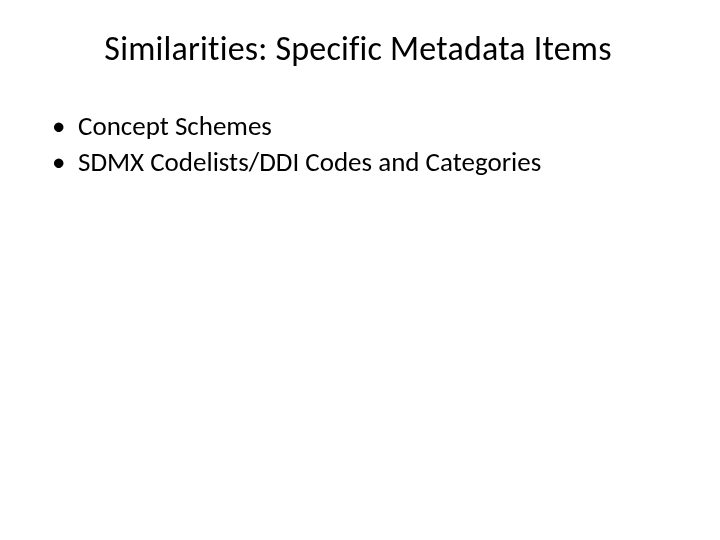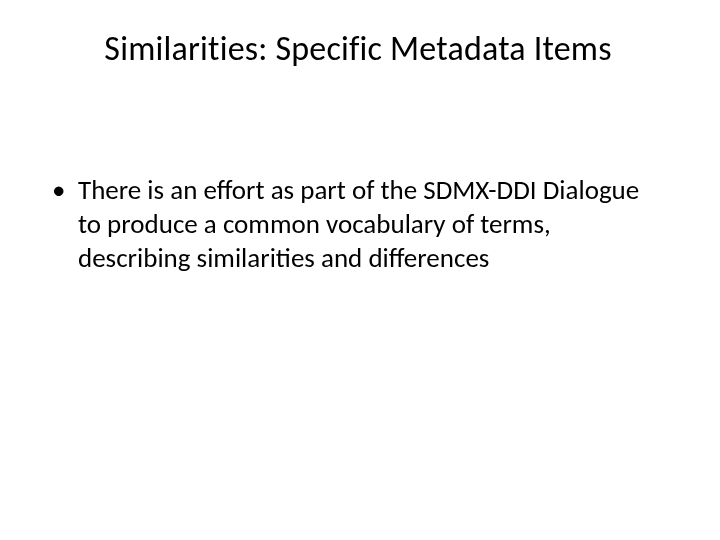--- a/index.html
+++ b/index.html
@@ -49,20 +49,19 @@
     height: 64px;
   }
 </style>
 </head>
 <body>
 
 <div class="slide">
   <h1 class="title">Similarities: Specific Metadata Items</h1>
 
   <ul class="bullets">
+    <li><span>Concept Schemes</span></li>
+    <li><span>SDMX Codelists/DDI Codes and Categories</span></li>
   </ul>
 
   <div class="gap"></div>
 
-  <ul class="bullets">
-    <li><span>There is an effort as part of the SDMX-DDI Dialogue to produce a common vocabulary of terms, describing similarities and differences</span></li>
-  </ul>
 </div>
 
 </body></html>

